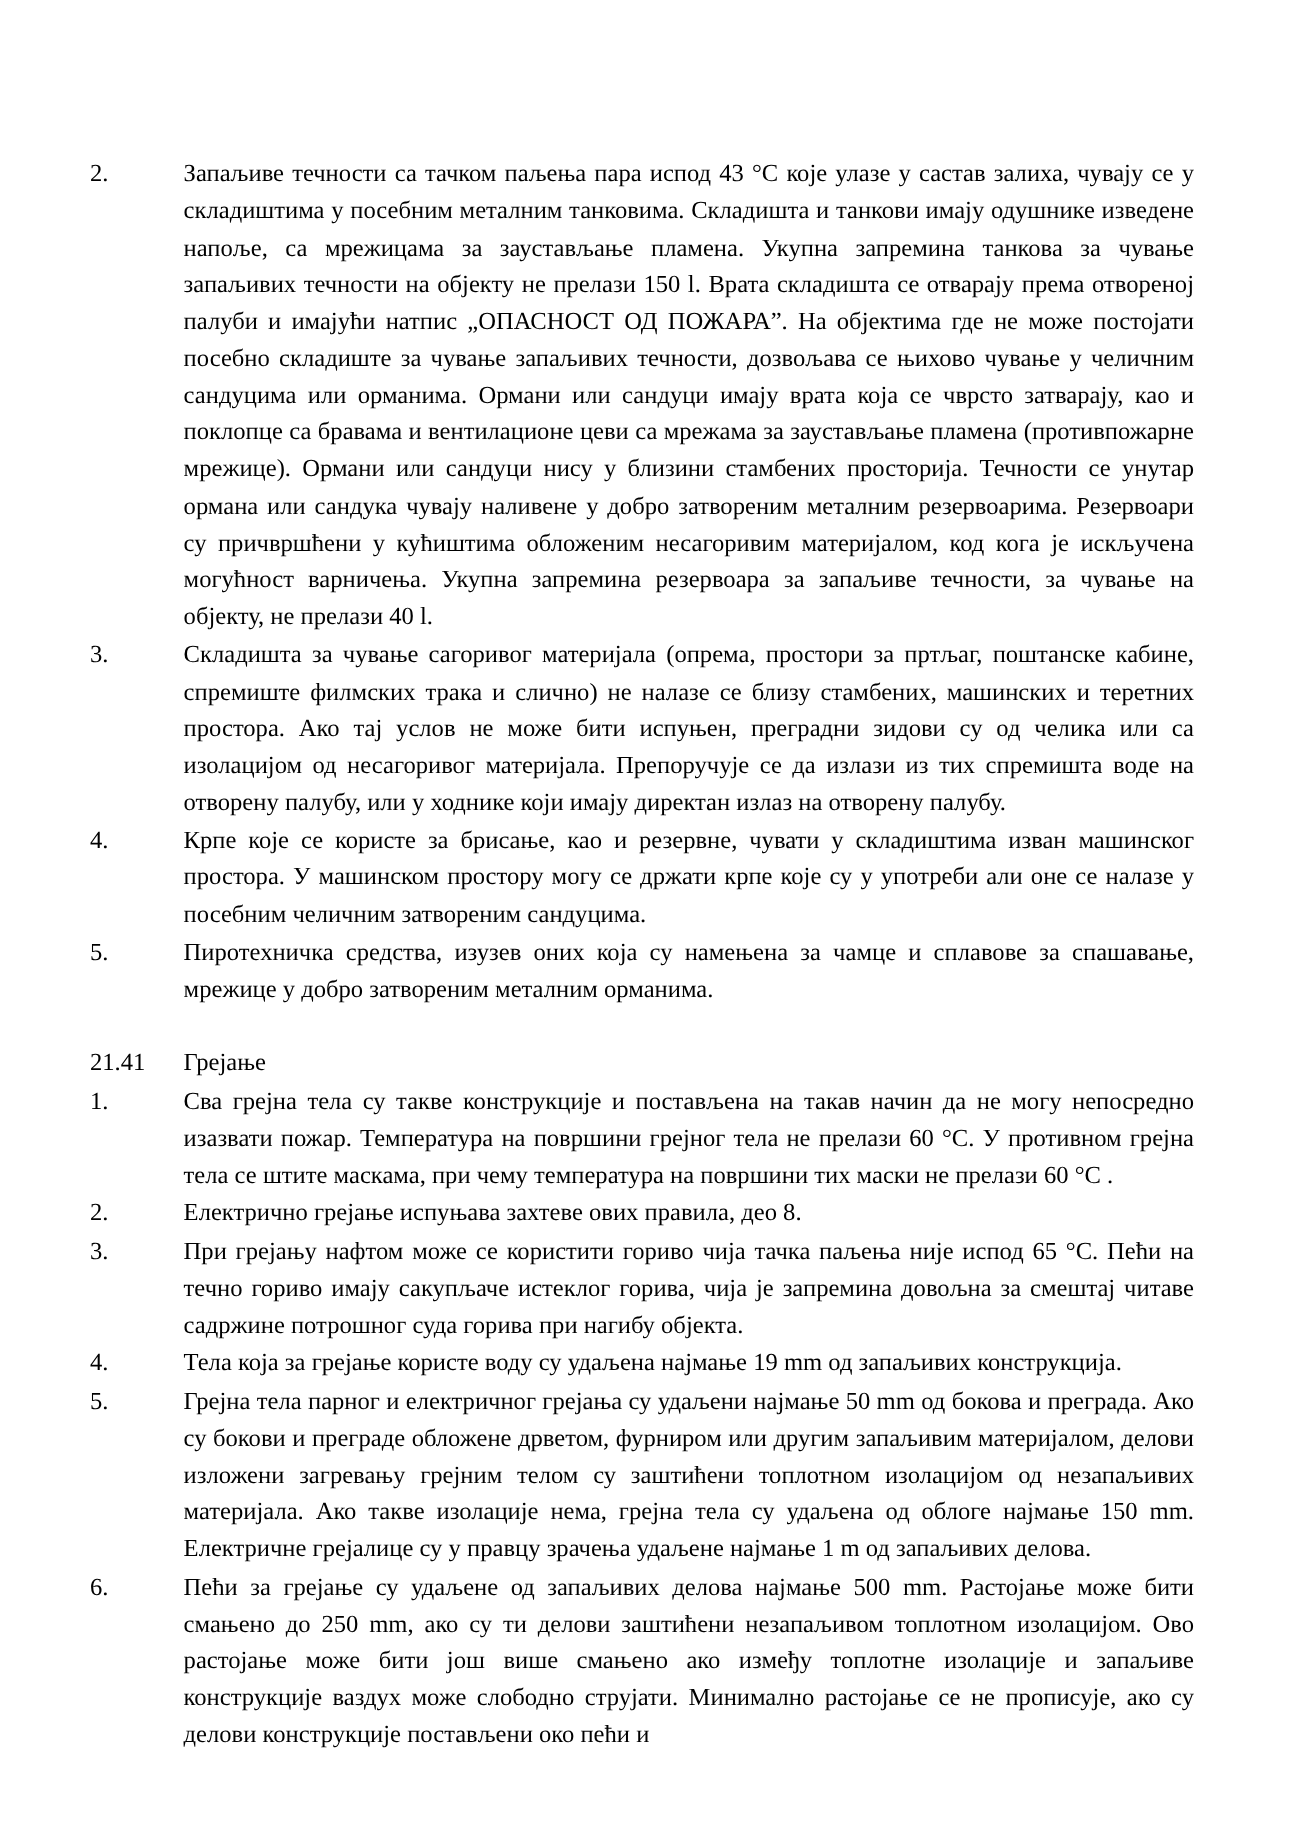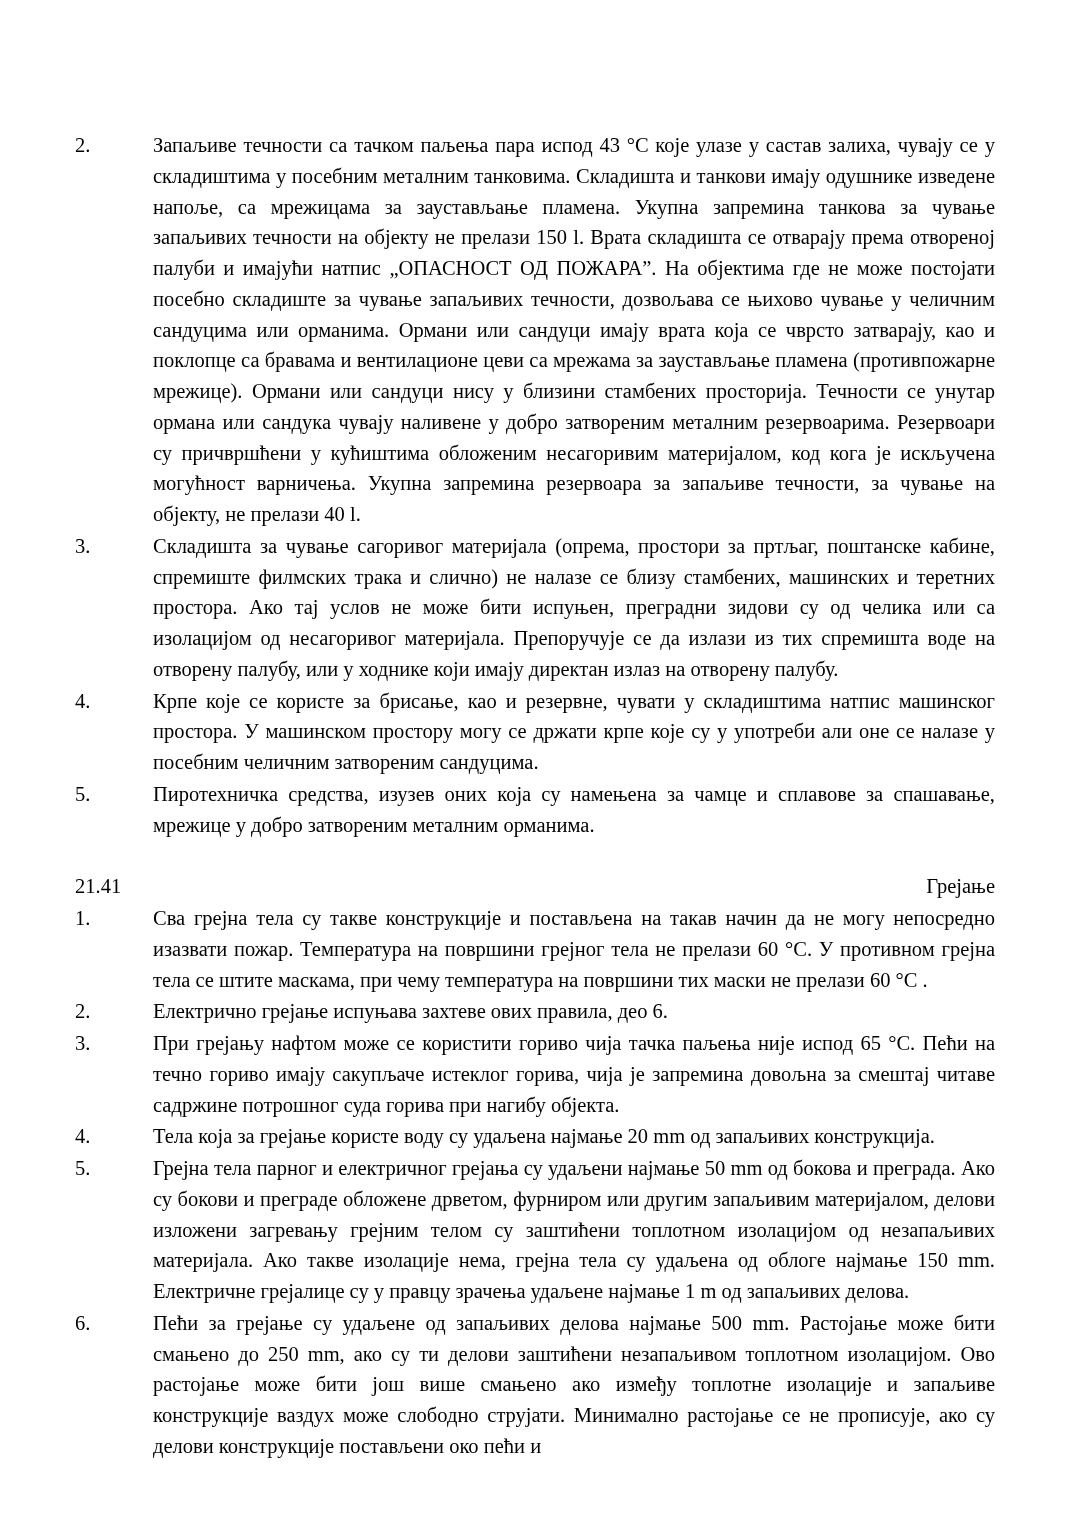--- a/index.html
+++ b/index.html
@@ -38,42 +38,42 @@
   .body {
     flex: 1 1 auto;
     text-align: justify;
     text-justify: inter-word;
     hyphens: none;
   }
   .spacer {
     height: 30px;
   }
   .heading-item .body {
-    text-align: right;
+    text-align: left;
   }
 </style>
 </head>
 <body>
 
 <div class="page">
   <div class="doc">
 
     <div class="item">
       <span class="num">2.</span>
       <span class="body">Запаљиве течности са тачком паљења пара испод 43 °C које улазе у састав залиха, чувају се у складиштима у посебним металним танковима. Складишта и танкови имају одушнике изведене напоље, са мрежицама за заустављање пламена. Укупна запремина танкова за чување запаљивих течности на објекту не прелази 150 l. Врата складишта се отварају према отвореној палуби и имајући натпис „ОПАСНОСТ ОД ПОЖАРА”. На објектима где не може постојати посебно складиште за чување запаљивих течности, дозвољава се њихово чување у челичним сандуцима или орманима. Ормани или сандуци имају врата која се чврсто затварају, као и поклопце са бравама и вентилационе цеви са мрежама за заустављање пламена (противпожарне мрежице). Ормани или сандуци нису у близини стамбених просторија. Течности се унутар ормана или сандука чувају наливене у добро затвореним металним резервоарима. Резервоари су причвршћени у кућиштима обложеним несагоривим материјалом, код кога је искључена могућност варничења. Укупна запремина резервоара за запаљиве течности, за чување на објекту, не прелази 40 l.</span>
     </div>
 
     <div class="item">
       <span class="num">3.</span>
       <span class="body">Складишта за чување сагоривог материјала (опрема, простори за пртљаг, поштанске кабине, спремиште филмских трака и слично) не налазе се близу стамбених, машинских и теретних простора. Ако тај услов не може бити испуњен, преградни зидови су од челика или са изолацијом од несагоривог материјала. Препоручује се да излази из тих спремишта воде на отворену палубу, или у ходнике који имају директан излаз на отворену палубу.</span>
     </div>
 
     <div class="item">
       <span class="num">4.</span>
-      <span class="body">Крпе које се користе за брисање, као и резервне, чувати у складиштима натпис машинског простора. У машинском простору могу се држати крпе које су у употреби али оне се налазе у посебним челичним затвореним сандуцима.</span>
+      <span class="body">Крпе које се користе за брисање, као и резервне, чувати у складиштима изван машинског простора. У машинском простору могу се држати крпе које су у употреби али оне се налазе у посебним челичним затвореним сандуцима.</span>
     </div>
 
     <div class="item">
       <span class="num">5.</span>
       <span class="body">Пиротехничка средства, изузев оних која су намењена за чамце и сплавове за спашавање, мрежице у добро затвореним металним орманима.</span>
     </div>
 
     <div class="spacer"></div>
 
     <div class="item heading-item">
@@ -81,31 +81,31 @@
       <span class="body">Грејање</span>
     </div>
 
     <div class="item">
       <span class="num">1.</span>
       <span class="body">Сва грејна тела су такве конструкције и постављена на такав начин да не могу непосредно изазвати пожар. Температура на површини грејног тела не прелази 60 °C. У противном грејна тела се штите маскама, при чему температура на површини тих маски не прелази 60 °C .</span>
     </div>
 
     <div class="item">
       <span class="num">2.</span>
-      <span class="body">Електрично грејање испуњава захтеве ових правила, део 6.</span>
+      <span class="body">Електрично грејање испуњава захтеве ових правила, део 8.</span>
     </div>
 
     <div class="item">
       <span class="num">3.</span>
       <span class="body">При грејању нафтом може се користити гориво чија тачка паљења није испод 65 °C. Пећи на течно гориво имају сакупљаче истеклог горива, чија је запремина довољна за смештај читаве садржине потрошног суда горива при нагибу објекта.</span>
     </div>
 
     <div class="item">
       <span class="num">4.</span>
-      <span class="body">Тела која за грејање користе воду су удаљена најмање 20 mm од запаљивих конструкција.</span>
+      <span class="body">Тела која за грејање користе воду су удаљена најмање 19 mm од запаљивих конструкција.</span>
     </div>
 
     <div class="item">
       <span class="num">5.</span>
       <span class="body">Грејна тела парног и електричног грејања су удаљени најмање 50 mm од бокова и преграда. Ако су бокови и преграде обложене дрветом, фурниром или другим запаљивим материјалом, делови изложени загревању грејним телом су заштићени топлотном изолацијом од незапаљивих материјала. Ако такве изолације нема, грејна тела су удаљена од облоге најмање 150 mm. Електричне грејалице су у правцу зрачења удаљене најмање 1 m од запаљивих делова.</span>
     </div>
 
     <div class="item">
       <span class="num">6.</span>
       <span class="body">Пећи за грејање су удаљене од запаљивих делова најмање 500 mm. Растојање може бити смањено до 250 mm, ако су ти делови заштићени незапаљивом топлотном изолацијом. Ово растојање може бити још више смањено ако између топлотне изолације и запаљиве конструкције ваздух може слободно струјати. Минимално растојање се не прописује, ако су делови конструкције постављени око пећи и</span>

